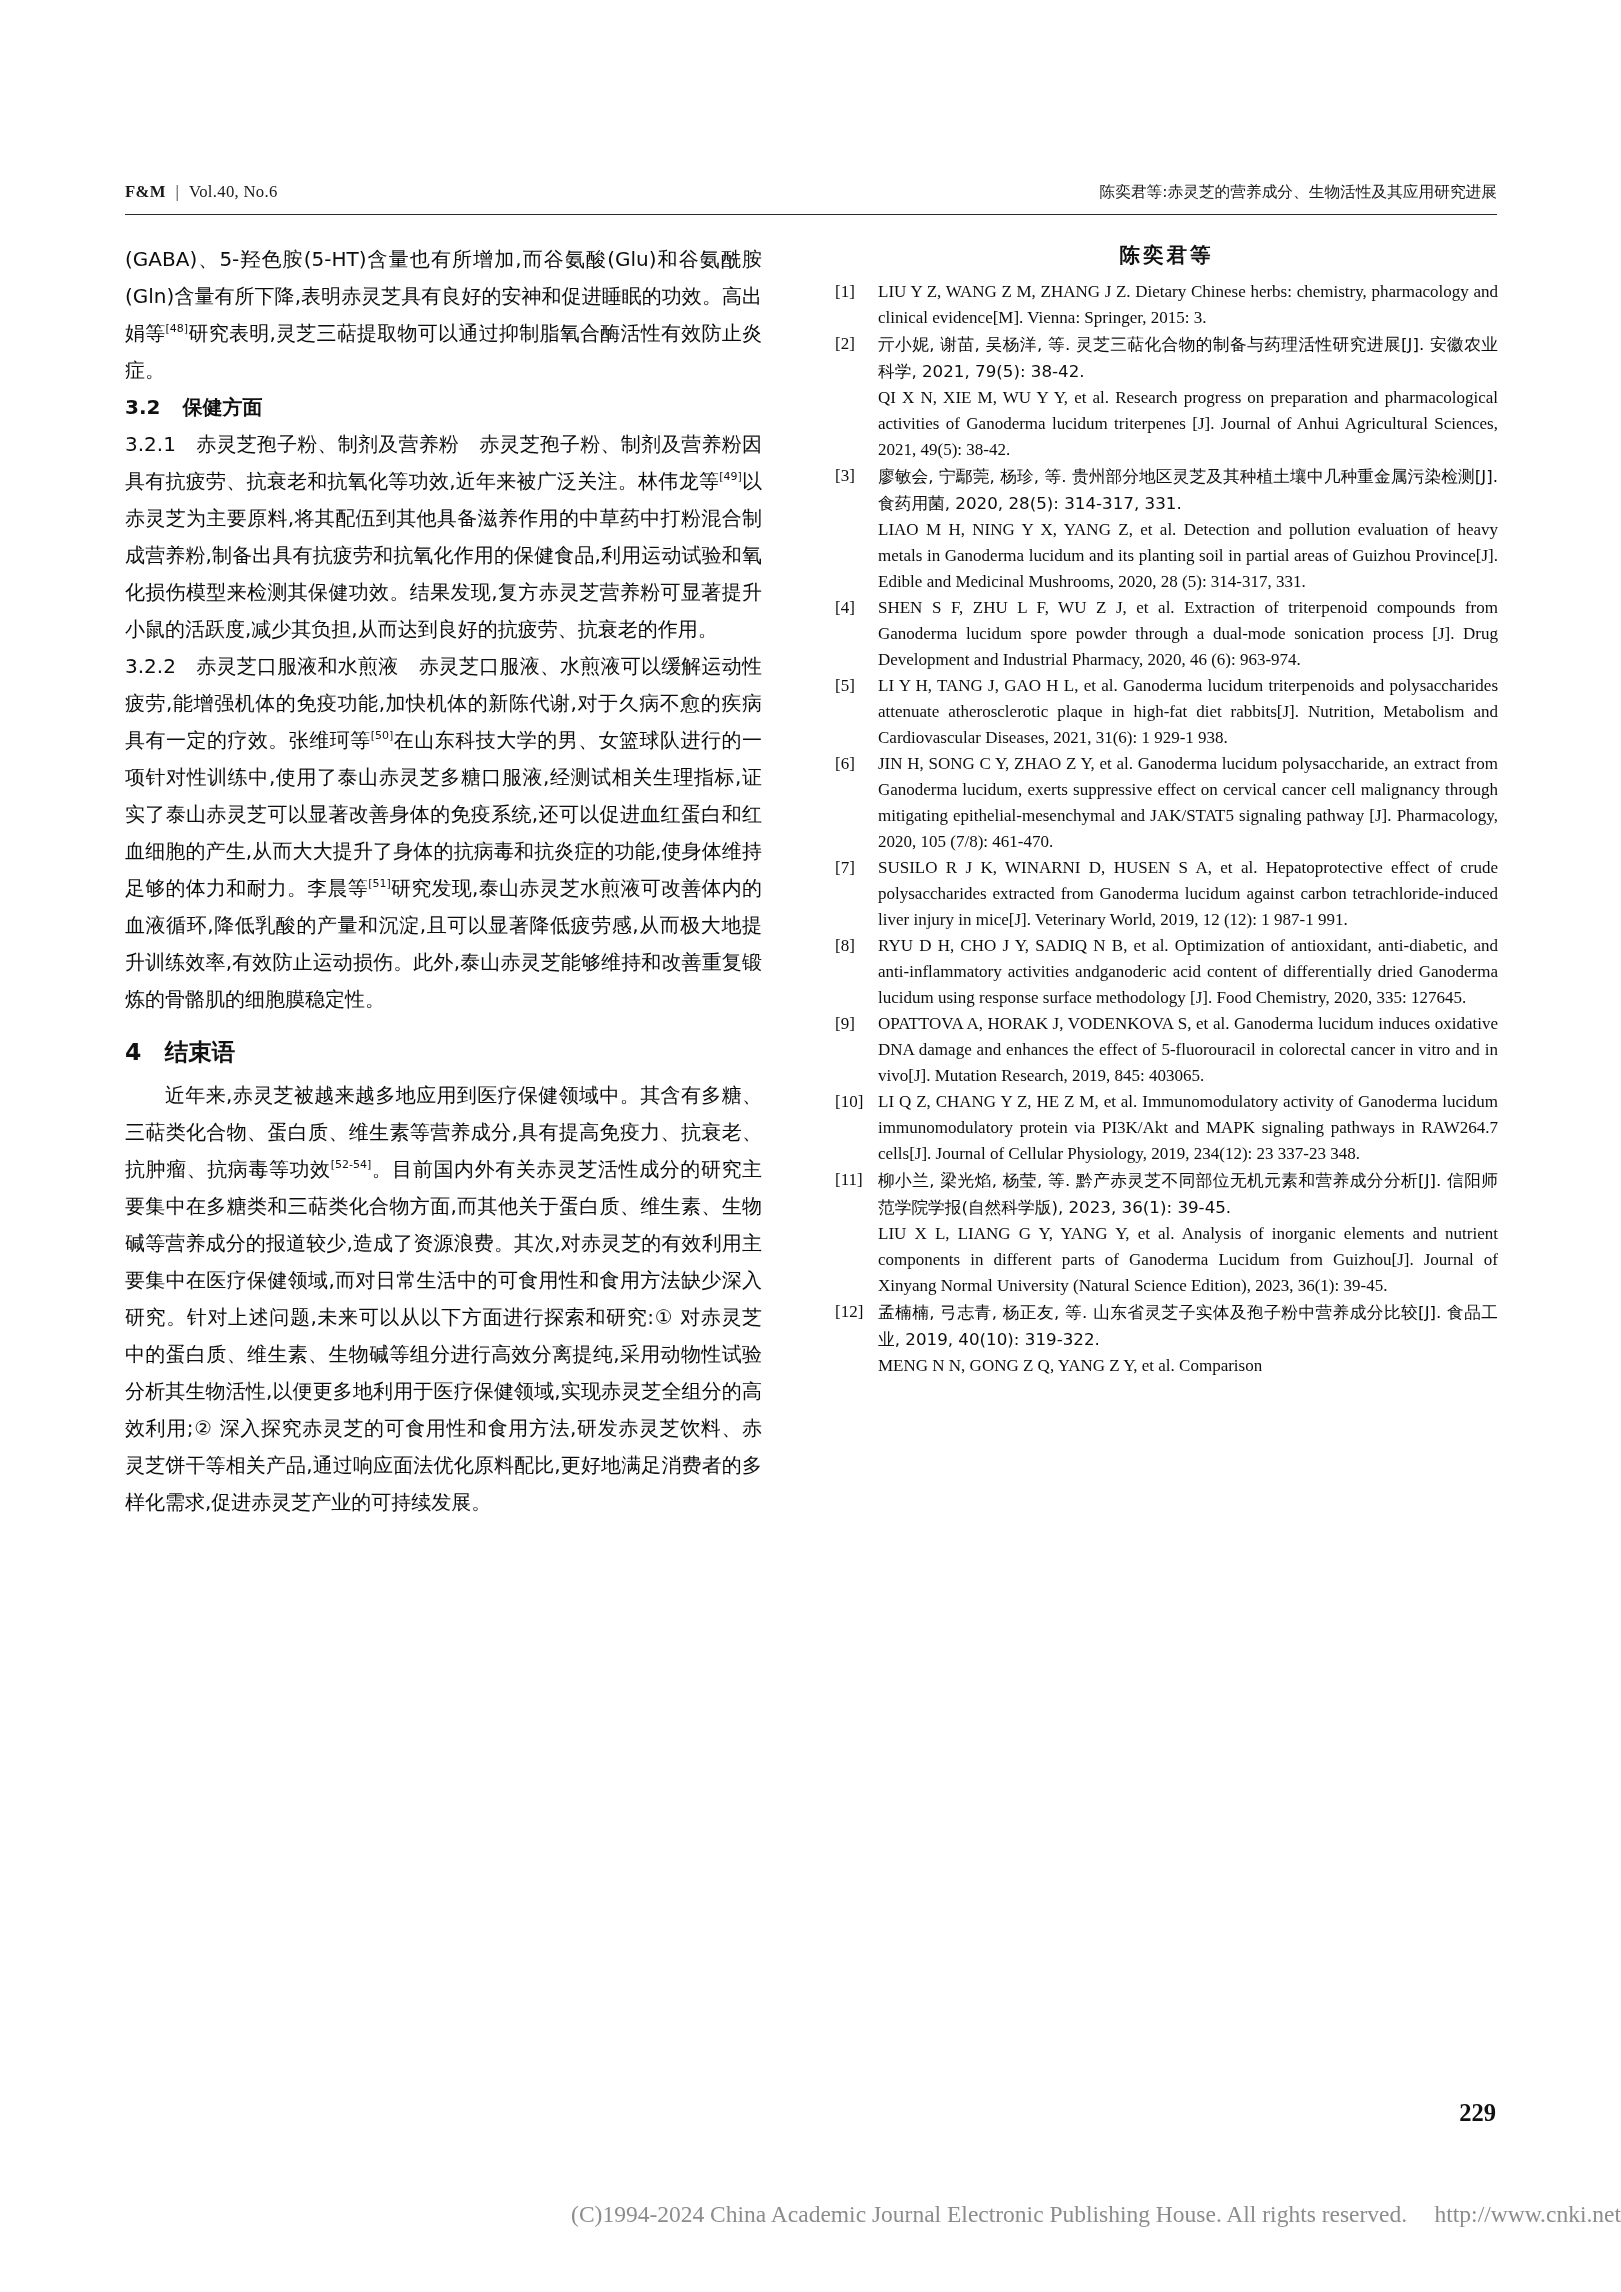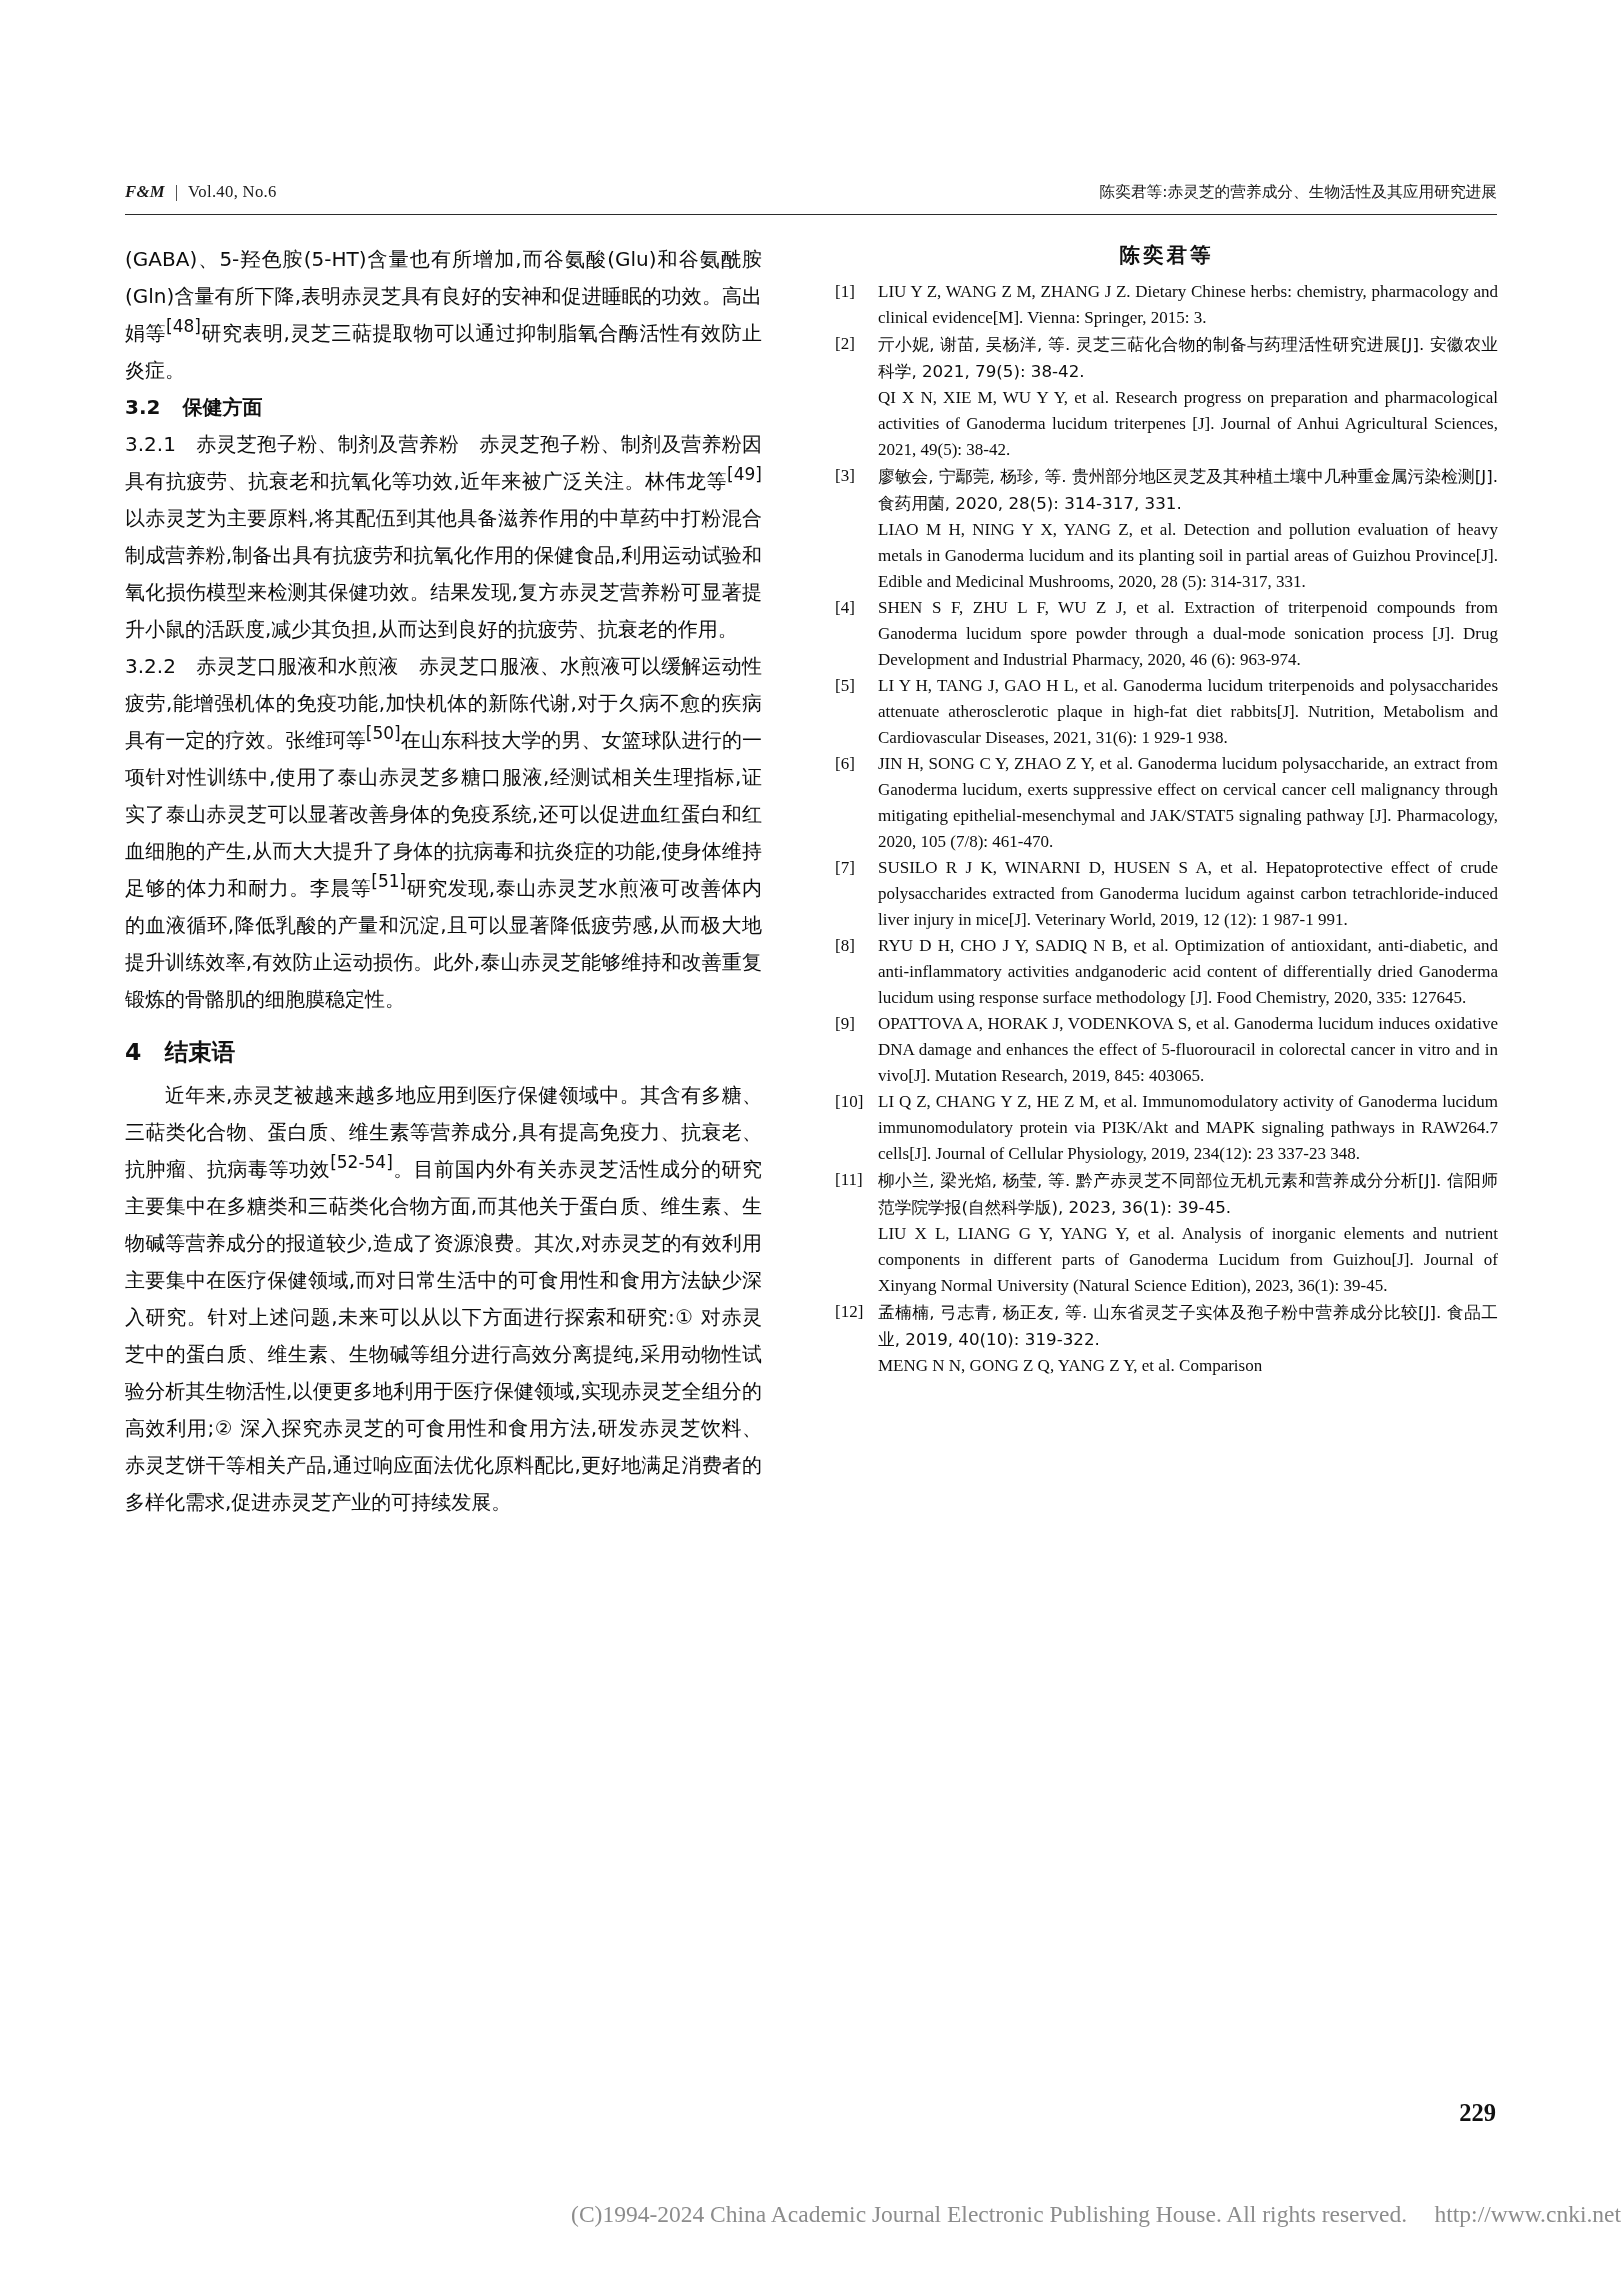--- a/index.html
+++ b/index.html
@@ -33,21 +33,20 @@
     color: #1a1a1a;
   }
   .runhead .left {
     position: absolute;
     left: 0; top: 0;
     font-family: "Liberation Serif", serif;
     letter-spacing: 0.3px;
   }
   .runhead .left .fm {
     font-weight: bold;
-    font-style: italic;
     margin-right: 9.8px;
   }
   .runhead .left .bar {
     margin: 0 9.8px 0 0;
     color: #333;
   }
   .runhead .right {
     position: absolute;
     right: 0; top: 0;
     font-family: "DejaVu Sans", sans-serif;
@@ -83,21 +82,21 @@
     line-height: 37px;
     text-align: justify;
     text-justify: inter-ideograph;
     color: #0d0d0d;
   }
   .cn p {
     margin: 0;
   }
   .indent { text-indent: 40px; }
   sup.ref {
-    font-size: 17px;
+    font-size: 11px;
     vertical-align: super;
     line-height: 0;
   }
   .heading {
     font-family: "DejaVu Sans", sans-serif;
     font-size: 20px;
     line-height: 37px;
     font-weight: bold;
   }
   .heading-num { margin-right: 8px; }

